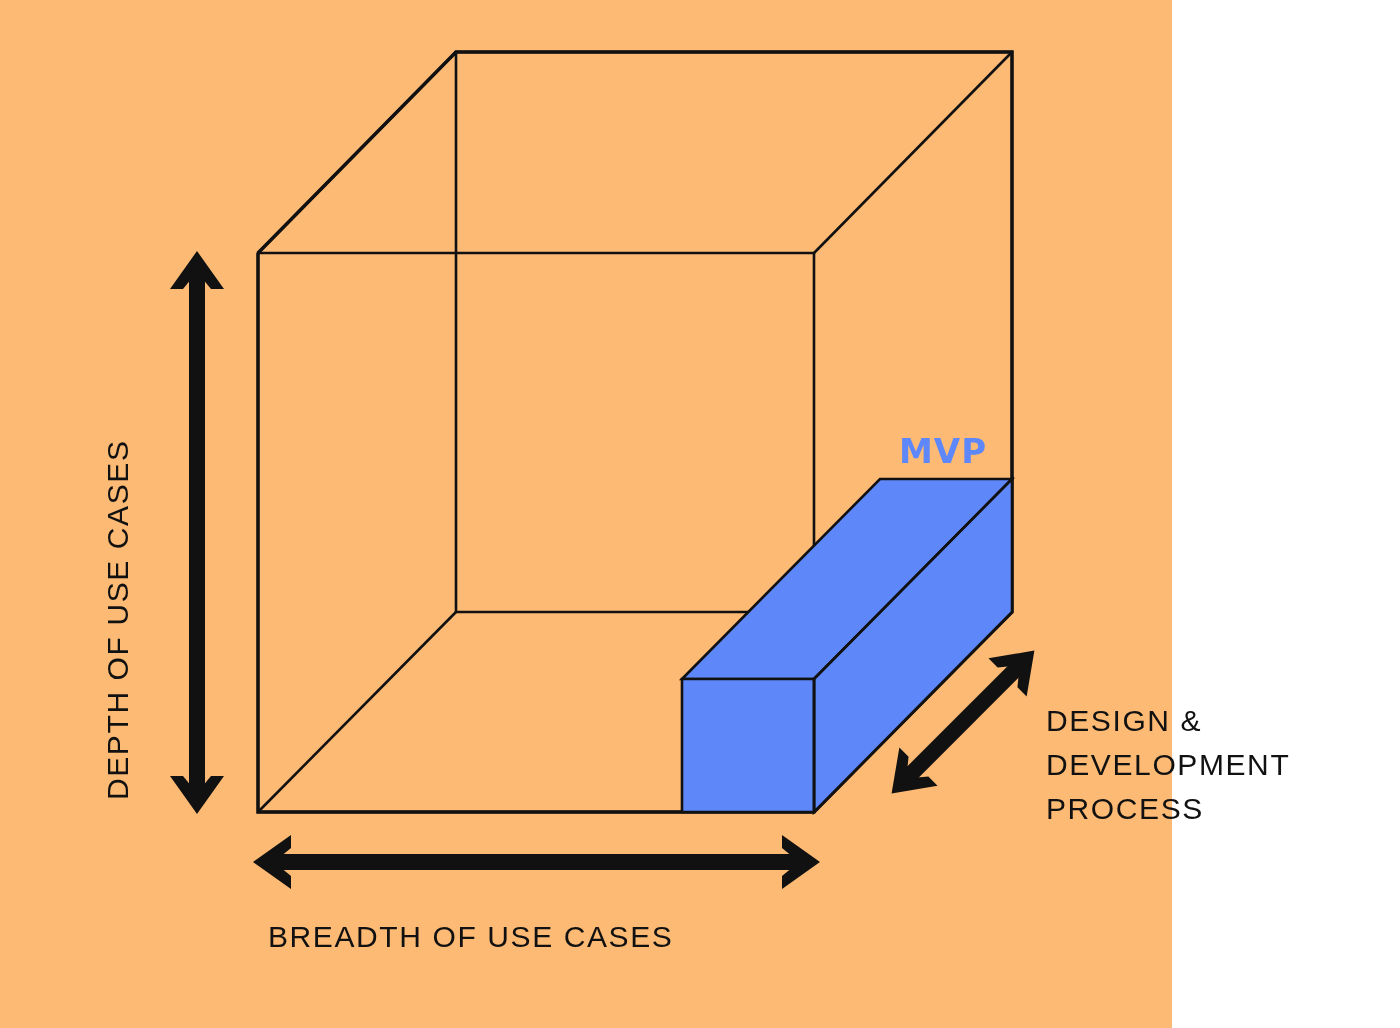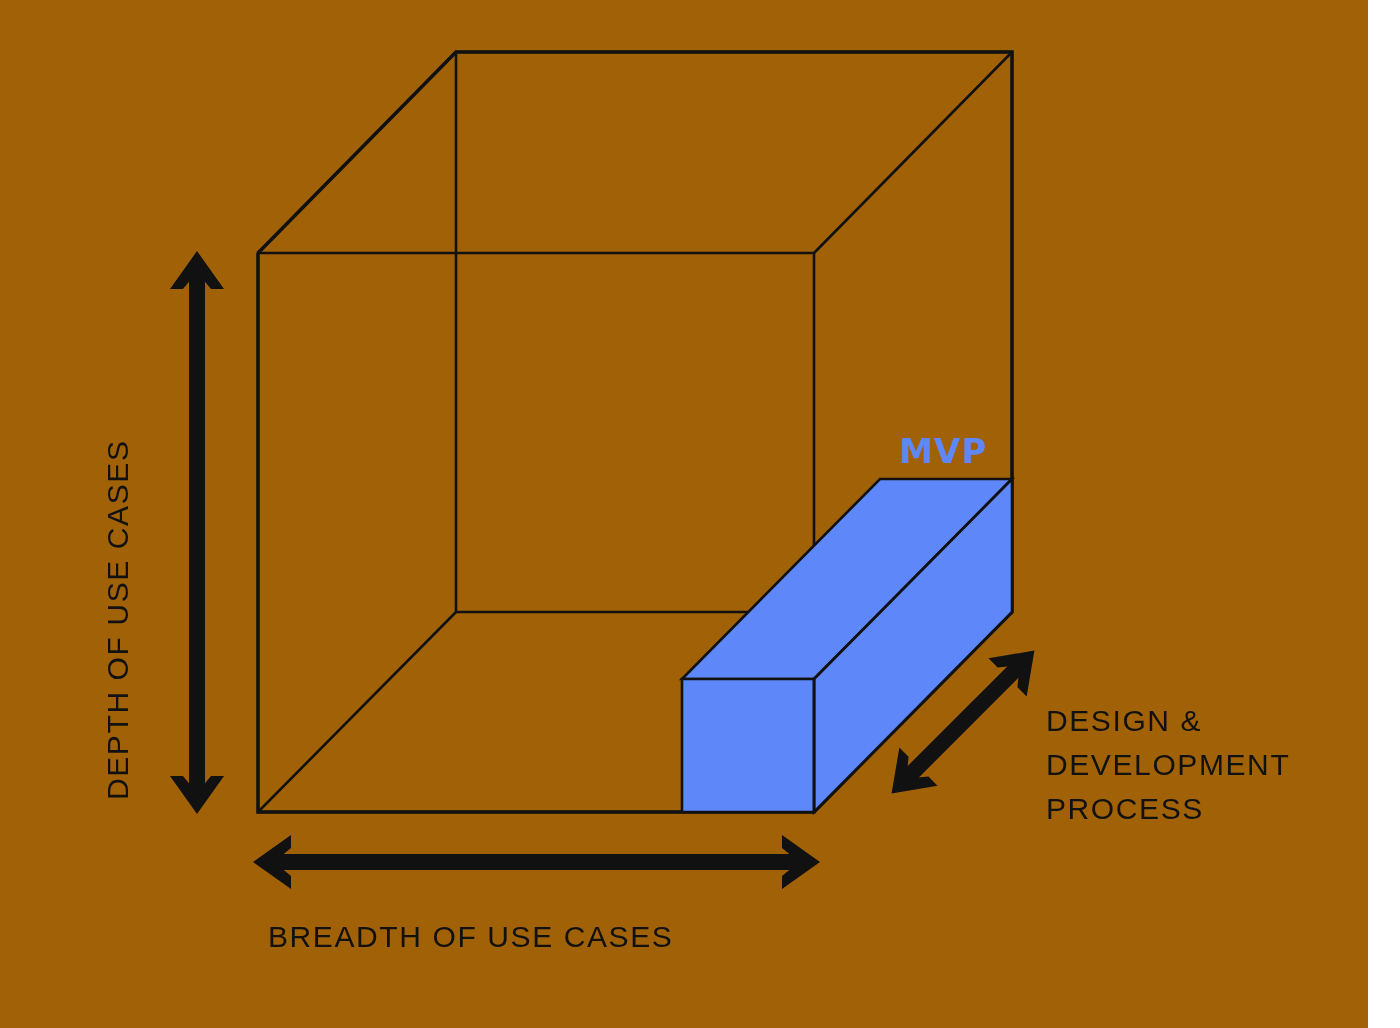--- a/index.html
+++ b/index.html
@@ -9,23 +9,23 @@
     background: #ffffff;
   }
   body {
     width: 1400px;
     height: 1028px;
     font-family: "Liberation Sans", sans-serif;
     overflow: hidden;
   }
   #canvas-wrap {
     position: relative;
-    width: 1368px;
+    width: 1172px;
     height: 1028px;
-    background: #a16207;
+    background: #fdba74;
   }
   svg#diagram {
     position: absolute;
     top: 0;
     left: 0;
     width: 1400px;
     height: 1028px;
     display: block;
   }
   .label-text {

